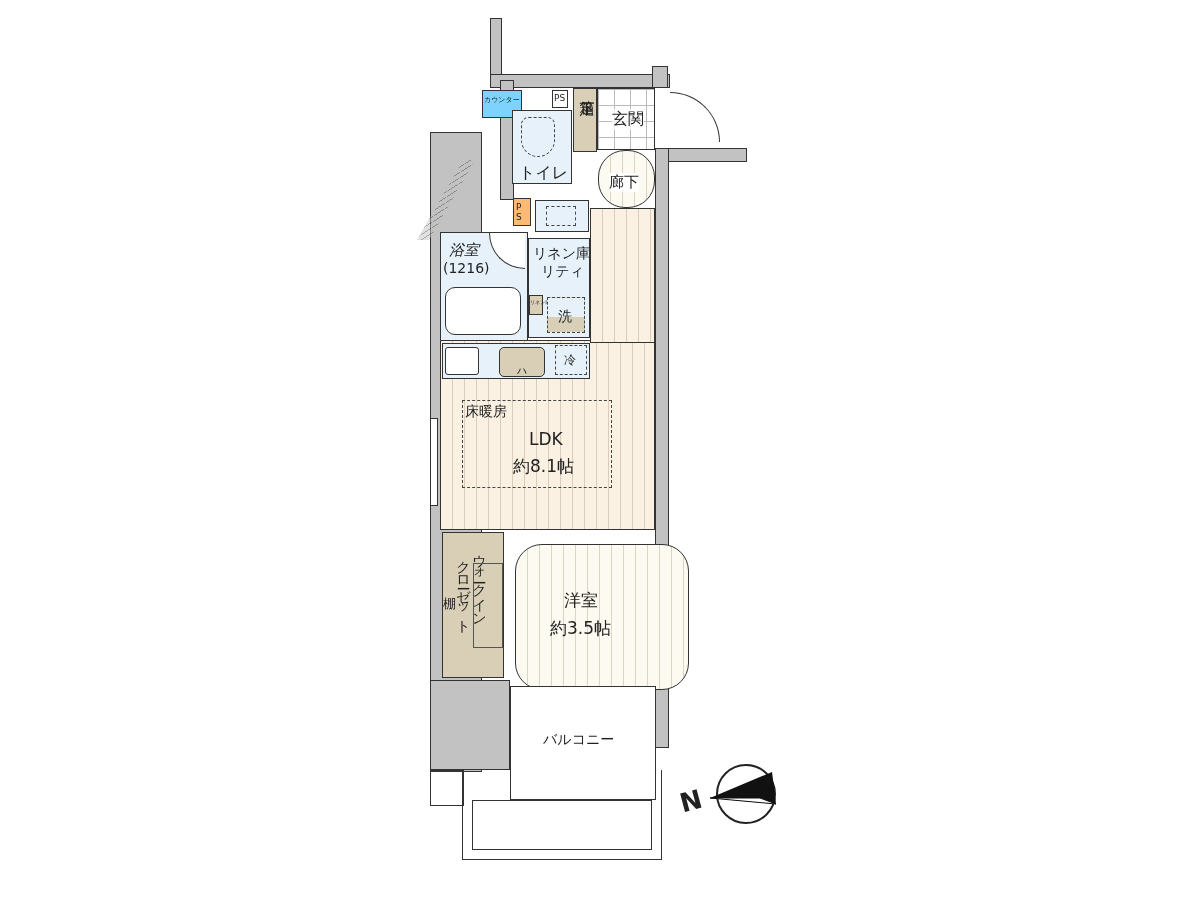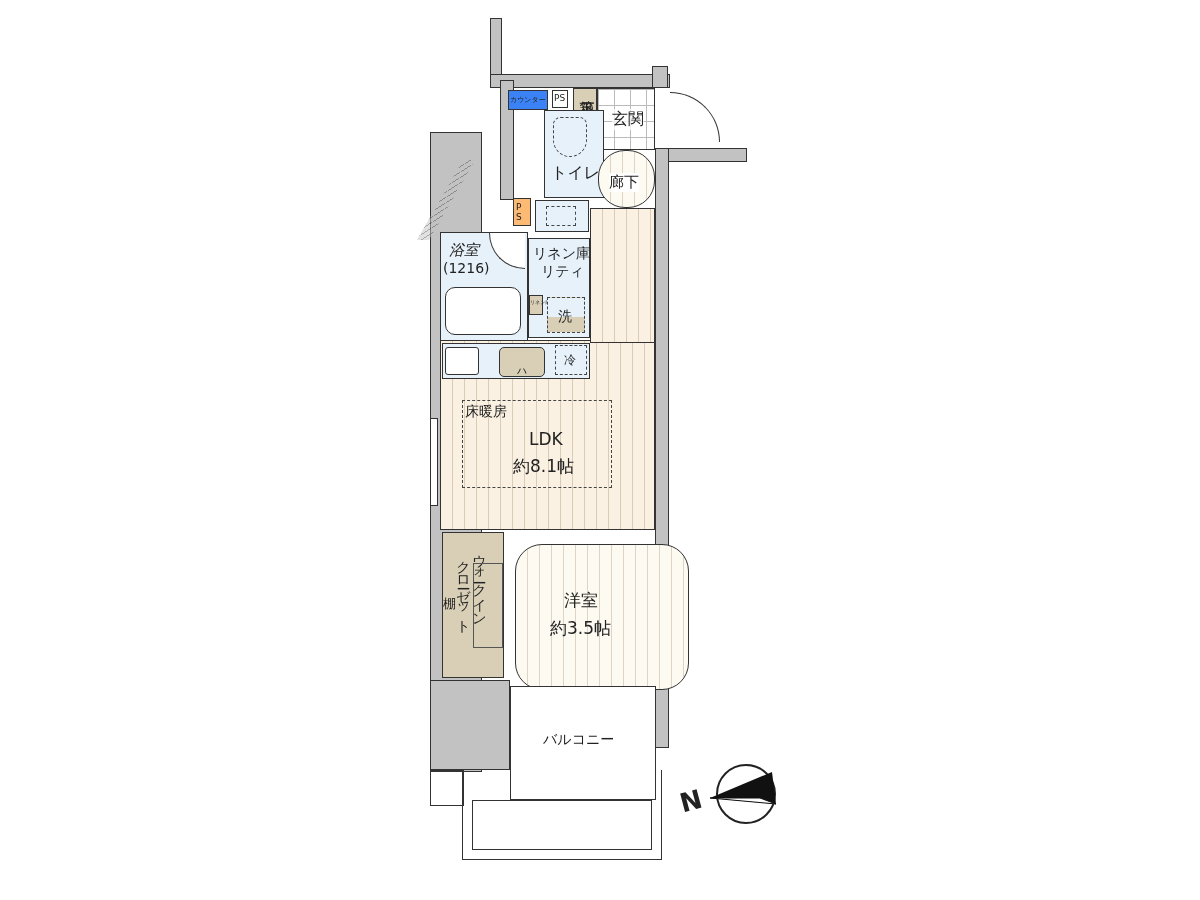--- a/index.html
+++ b/index.html
@@ -22,36 +22,36 @@
 
 <div class="abs wall" style="left:430px;top:132px;width:52px;height:640px;"></div>
 <div class="abs hatch" style="left:440px;top:160px;width:12px;height:80px;transform:skewX(-30deg);opacity:0.5;"></div>
 <div class="abs wall" style="left:490px;top:18px;width:12px;height:70px;"></div>
 <div class="abs wall" style="left:490px;top:74px;width:180px;height:14px;"></div>
 <div class="abs wall" style="left:652px;top:66px;width:16px;height:22px;"></div>
 <div class="abs wall" style="left:655px;top:148px;width:92px;height:14px;"></div>
 <div class="abs wall" style="left:655px;top:148px;width:14px;height:600px;"></div>
 <div class="abs wall" style="left:500px;top:80px;width:14px;height:120px;"></div>
 
-<div class="abs room" style="left:508px;top:90px;width:40px;height:20px;background:#3b82f6;">
+<div class="abs room" style="left:482px;top:90px;width:40px;height:28px;background:#7dd3fc;">
   <span class="lbl" style="font-size:7px;left:1px;top:4px;">カウンター</span>
 </div>
 <div class="abs room" style="left:552px;top:90px;width:16px;height:18px;background:#fff;">
   <span class="lbl" style="font-size:9px;left:1px;top:2px;">PS</span>
 </div>
 <div class="abs room tan" style="left:573px;top:88px;width:24px;height:64px;">
   <span class="lbl vert" style="font-size:15px;left:3px;top:2px;">下足箱</span>
 </div>
 
 <div class="abs tile room" style="left:597px;top:88px;width:58px;height:62px;">
   <span class="lbl" style="font-size:16px;left:14px;top:20px;background:rgba(255,255,255,0.7);">玄関</span>
 </div>
 <div class="abs" style="left:670px;top:92px;width:50px;height:50px;border:1.5px solid #333;border-left:none;border-bottom:none;border-radius:0 50px 0 0;"></div>
 
-<div class="abs room blue" style="left:544px;top:110px;width:60px;height:88px;text-align:center;">
+<div class="abs room blue" style="left:512px;top:110px;width:60px;height:74px;text-align:center;">
   <div class="abs dash" style="left:8px;top:6px;width:34px;height:40px;border-radius:8px 8px 18px 18px;"></div>
   <span class="lbl" style="font-size:16px;left:6px;top:52px;">トイレ</span>
 </div>
 
 <div class="abs room floor-wood-light" style="left:598px;top:150px;width:57px;height:58px;">
   <span class="lbl" style="font-size:15px;left:10px;top:22px;background:#fff;">廊下</span>
 </div>
 <div class="abs" style="left:600px;top:212px;width:40px;height:40px;border:1.5px solid #333;border-top:none;border-right:none;border-radius:0 0 0 40px;"></div>
 
 <div class="abs room" style="left:513px;top:198px;width:18px;height:28px;background:#fdba74;">

